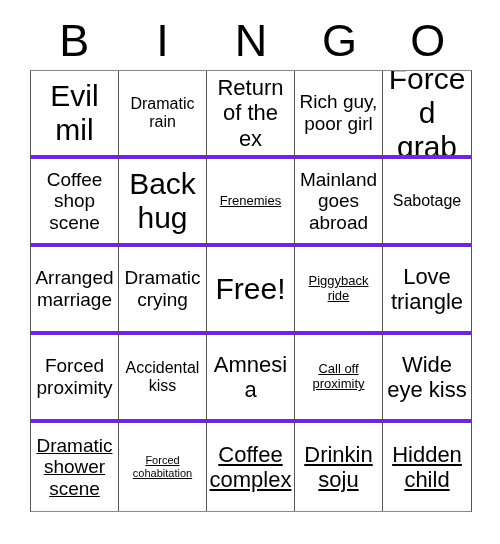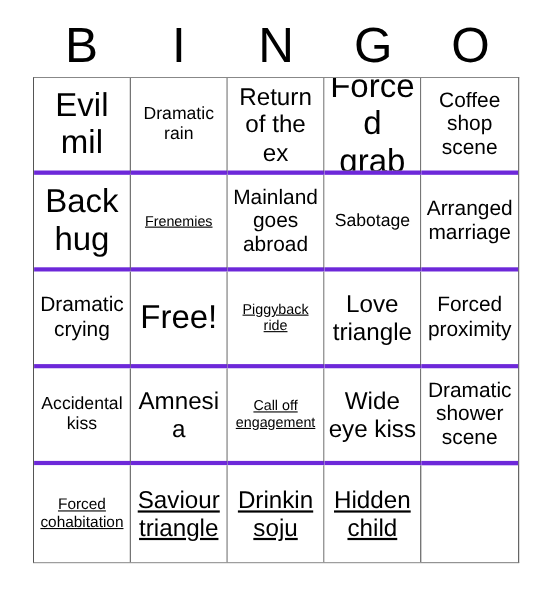--- a/index.html
+++ b/index.html
@@ -74,21 +74,21 @@
     width: 100%;
     line-height: 1.14;
     word-wrap: break-word;
   }
   
   .fs-xxl .cell-text { font-size: 30px; }
   .fs-l   .cell-text { font-size: 22px; }
   .fs-m   .cell-text { font-size: 19px; }
   .fs-s   .cell-text { font-size: 16px; }
   .fs-xs  .cell-text { font-size: 13px; text-decoration: underline; }
-  .fs-xxs .cell-text { font-size: 14px; }
+  .fs-xxs .cell-text { font-size: 11px; }
 </style>
 </head>
 <body>
 
 <div id="card">
 
   <div id="header-row">
     <div class="header-letter">B</div>
     <div class="header-letter">I</div>
     <div class="header-letter">N</div>
@@ -99,20 +99,23 @@
   <div id="grid">
 
     <div class="cell fs-xxl">
         <span class="cell-text">Evil mil</span>
       </div>
     <div class="cell fs-s">
         <span class="cell-text">Dramatic rain</span>
       </div>
     <div class="cell fs-l">
         <span class="cell-text">Return of the ex</span>
+      </div>
+    <div class="cell fs-m">
+        <span class="cell-text">Rich guy, poor girl</span>
       </div>
     <div class="cell fs-xxl">
         <span class="cell-text">Forced grab</span>
       </div>
 
     <div class="cell fs-m">
         <span class="cell-text">Coffee shop scene</span>
       </div>
     <div class="cell fs-xxl">
         <span class="cell-text">Back hug</span>
@@ -146,34 +149,34 @@
     <div class="cell fs-m">
         <span class="cell-text">Forced proximity</span>
       </div>
     <div class="cell fs-s">
         <span class="cell-text">Accidental kiss</span>
       </div>
     <div class="cell fs-l">
         <span class="cell-text">Amnesia</span>
       </div>
     <div class="cell fs-xs">
-        <span class="cell-text">Call off engagement</span>
+        <span class="cell-text">Call off proximity</span>
       </div>
     <div class="cell fs-l">
         <span class="cell-text">Wide eye kiss</span>
       </div>
 
     <div class="cell fs-m">
         <span class="cell-text">Dramatic shower scene</span>
       </div>
     <div class="cell fs-xxs">
         <span class="cell-text">Forced cohabitation</span>
       </div>
     <div class="cell fs-l">
-        <span class="cell-text">Saviour triangle</span>
+        <span class="cell-text">Coffee complex</span>
       </div>
     <div class="cell fs-l">
         <span class="cell-text">Drinkin soju</span>
       </div>
     <div class="cell fs-l">
         <span class="cell-text">Hidden child</span>
       </div>
 
   </div>
 </div>

